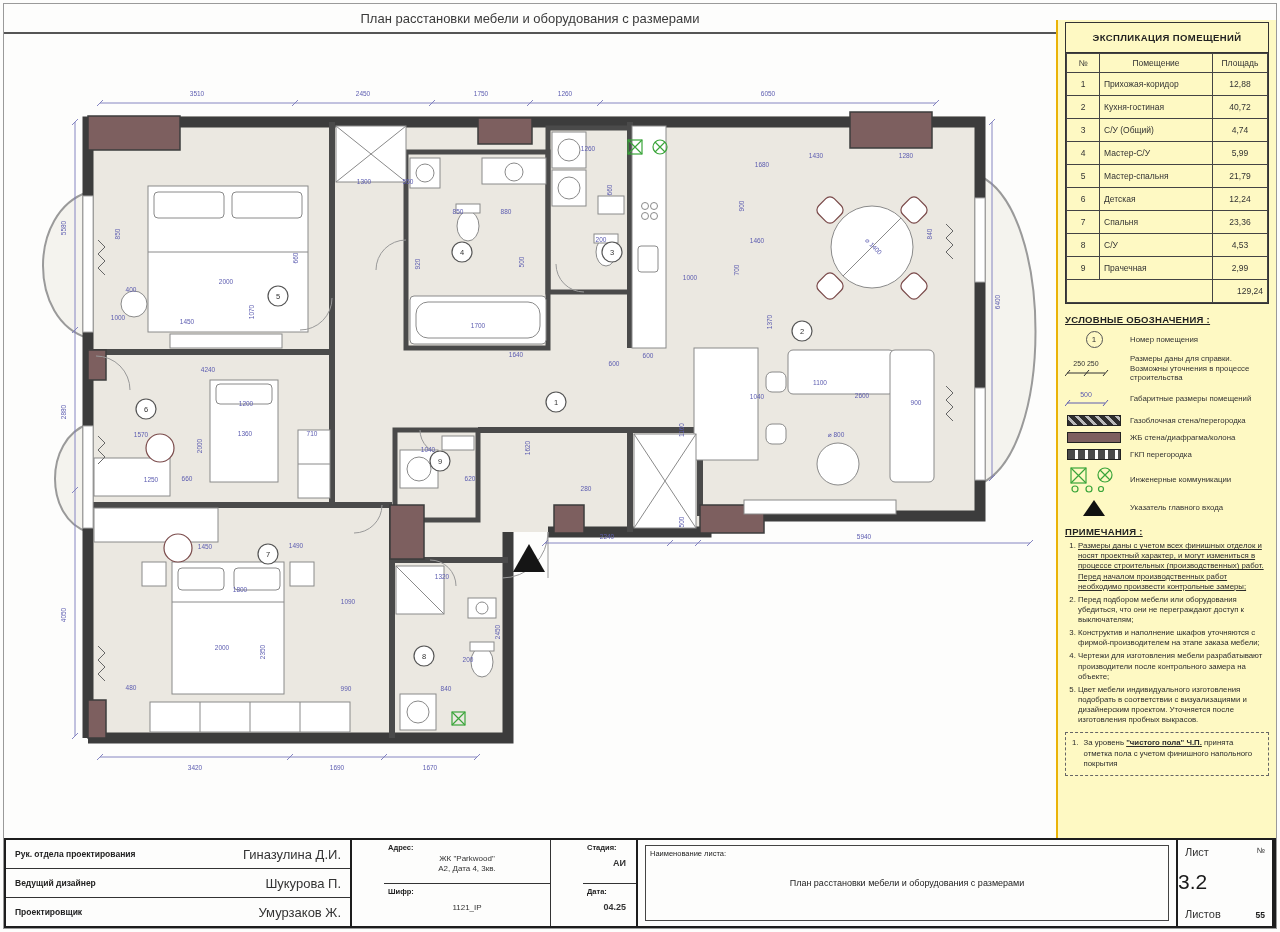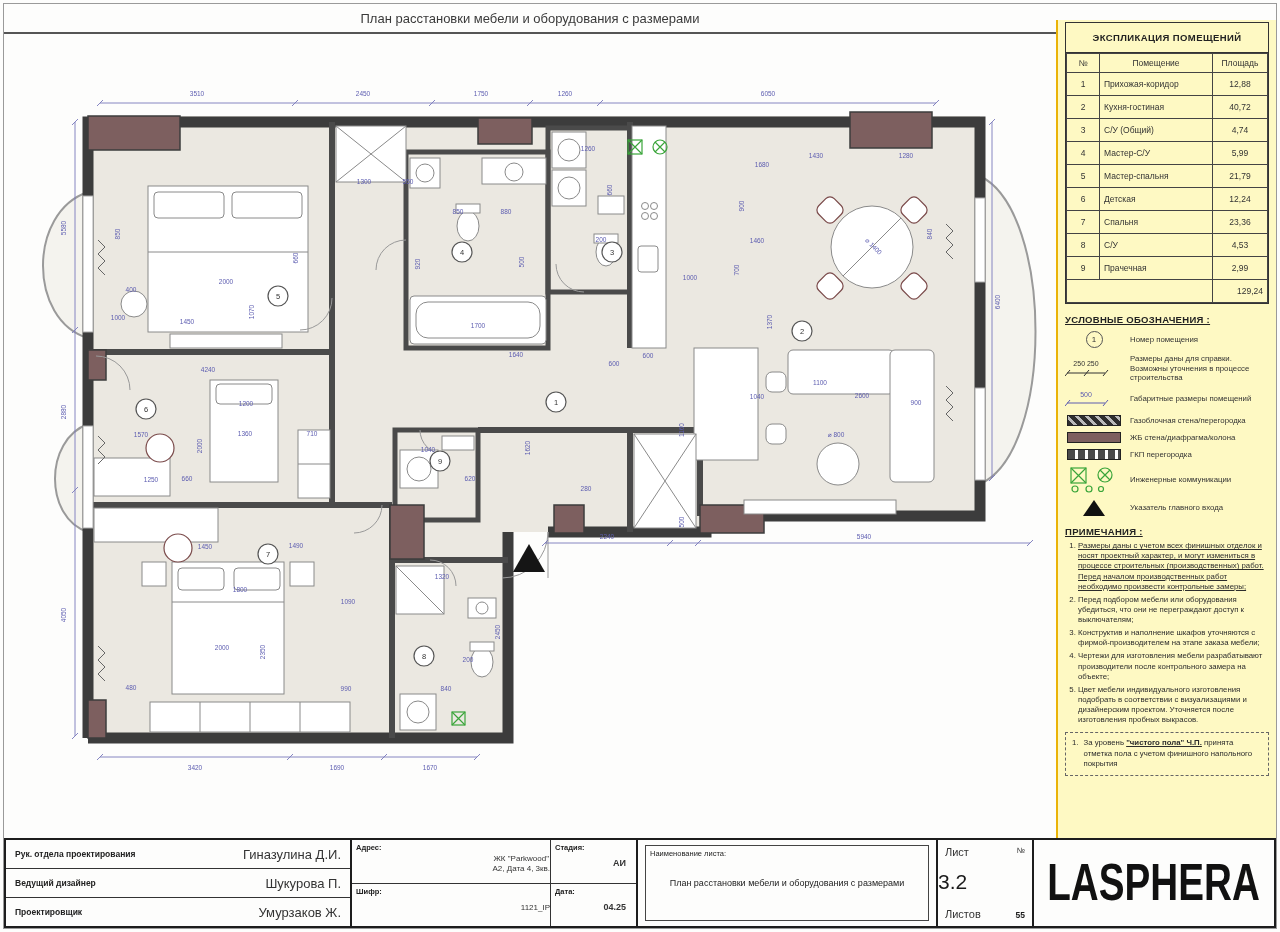--- a/index.html
+++ b/index.html
@@ -56,21 +56,21 @@
   .note-box{border:1.5px dashed #666;padding:5px 6px;margin-top:7px;font-size:7.8px;line-height:1.35;display:flex;gap:5px;color:#2c2c2c;}
   .note-key{font-weight:bold;text-decoration:underline;}
   
   .titleblock{position:absolute;left:4px;top:838px;width:1272px;height:90px;border:2px solid #1d1d1d;box-sizing:border-box;display:flex;background:#fdfdfc;}
   .tb-personnel{width:346px;display:flex;flex-direction:column;border-right:2px solid #1d1d1d;box-sizing:border-box;}
   .tb-prow{flex:1;display:flex;align-items:center;justify-content:space-between;padding:0 9px;border-bottom:1px solid #333;}
   .tb-prow:last-child{border-bottom:none;}
   .tb-plabel{font-size:8.5px;font-weight:bold;color:#222;}
   .tb-pvalue{font-size:13px;color:#333;}
   .tb-addr{width:198px;display:flex;flex-direction:column;box-sizing:border-box;}
-  .tb-cell{flex:1;position:relative;border-bottom:1px solid #333;display:flex;align-items:flex-end;justify-content:center;flex-direction:column;}
+  .tb-cell{flex:1;position:relative;border-bottom:1px solid #333;display:flex;align-items:center;justify-content:center;flex-direction:column;margin-left:32px;}
   .tb-cell:last-child{border-bottom:none;}
   .tb-minilabel{position:absolute;left:4px;top:3px;font-size:7.5px;font-weight:bold;color:#222;}
   .tb-val{font-size:8px;color:#333;text-align:center;line-height:1.3;margin-top:6px;}
   .tb-stage{width:88px;display:flex;flex-direction:column;border-left:1px solid #333;border-right:2px solid #1d1d1d;box-sizing:border-box;}
   .tb-stage .tb-val{font-weight:bold;font-size:9px;align-self:flex-end;margin-right:10px;}
   .tb-name{flex:1;position:relative;box-sizing:border-box;border-right:2px solid #1d1d1d;}
   .tb-name-inner{position:absolute;inset:5px 7px;border:1px solid #444;display:flex;align-items:center;justify-content:center;}
   .tb-name-inner .tb-minilabel{font-weight:normal;}
   .tb-sheetname{font-size:9px;color:#222;text-align:center;padding:0 10px;}
   .tb-sheet{width:96px;position:relative;border-right:2px solid #1d1d1d;box-sizing:border-box;}
@@ -592,17 +592,14 @@
         <div class="tb-sheetname">План расстановки  мебели и оборудования  с размерами</div>
       </div>
     </div>
     <div class="tb-sheet">
       <span class="lt">Лист</span>
       <span class="no">№</span>
       <div class="big">3.2</div>
       <span class="lb">Листов</span>
       <span class="tot">55</span>
     </div>
-    <div class="tb-logo">
-      <span>LASPHERA</span>
-    </div>
   </footer>
 </div>
 
 </body></html>

